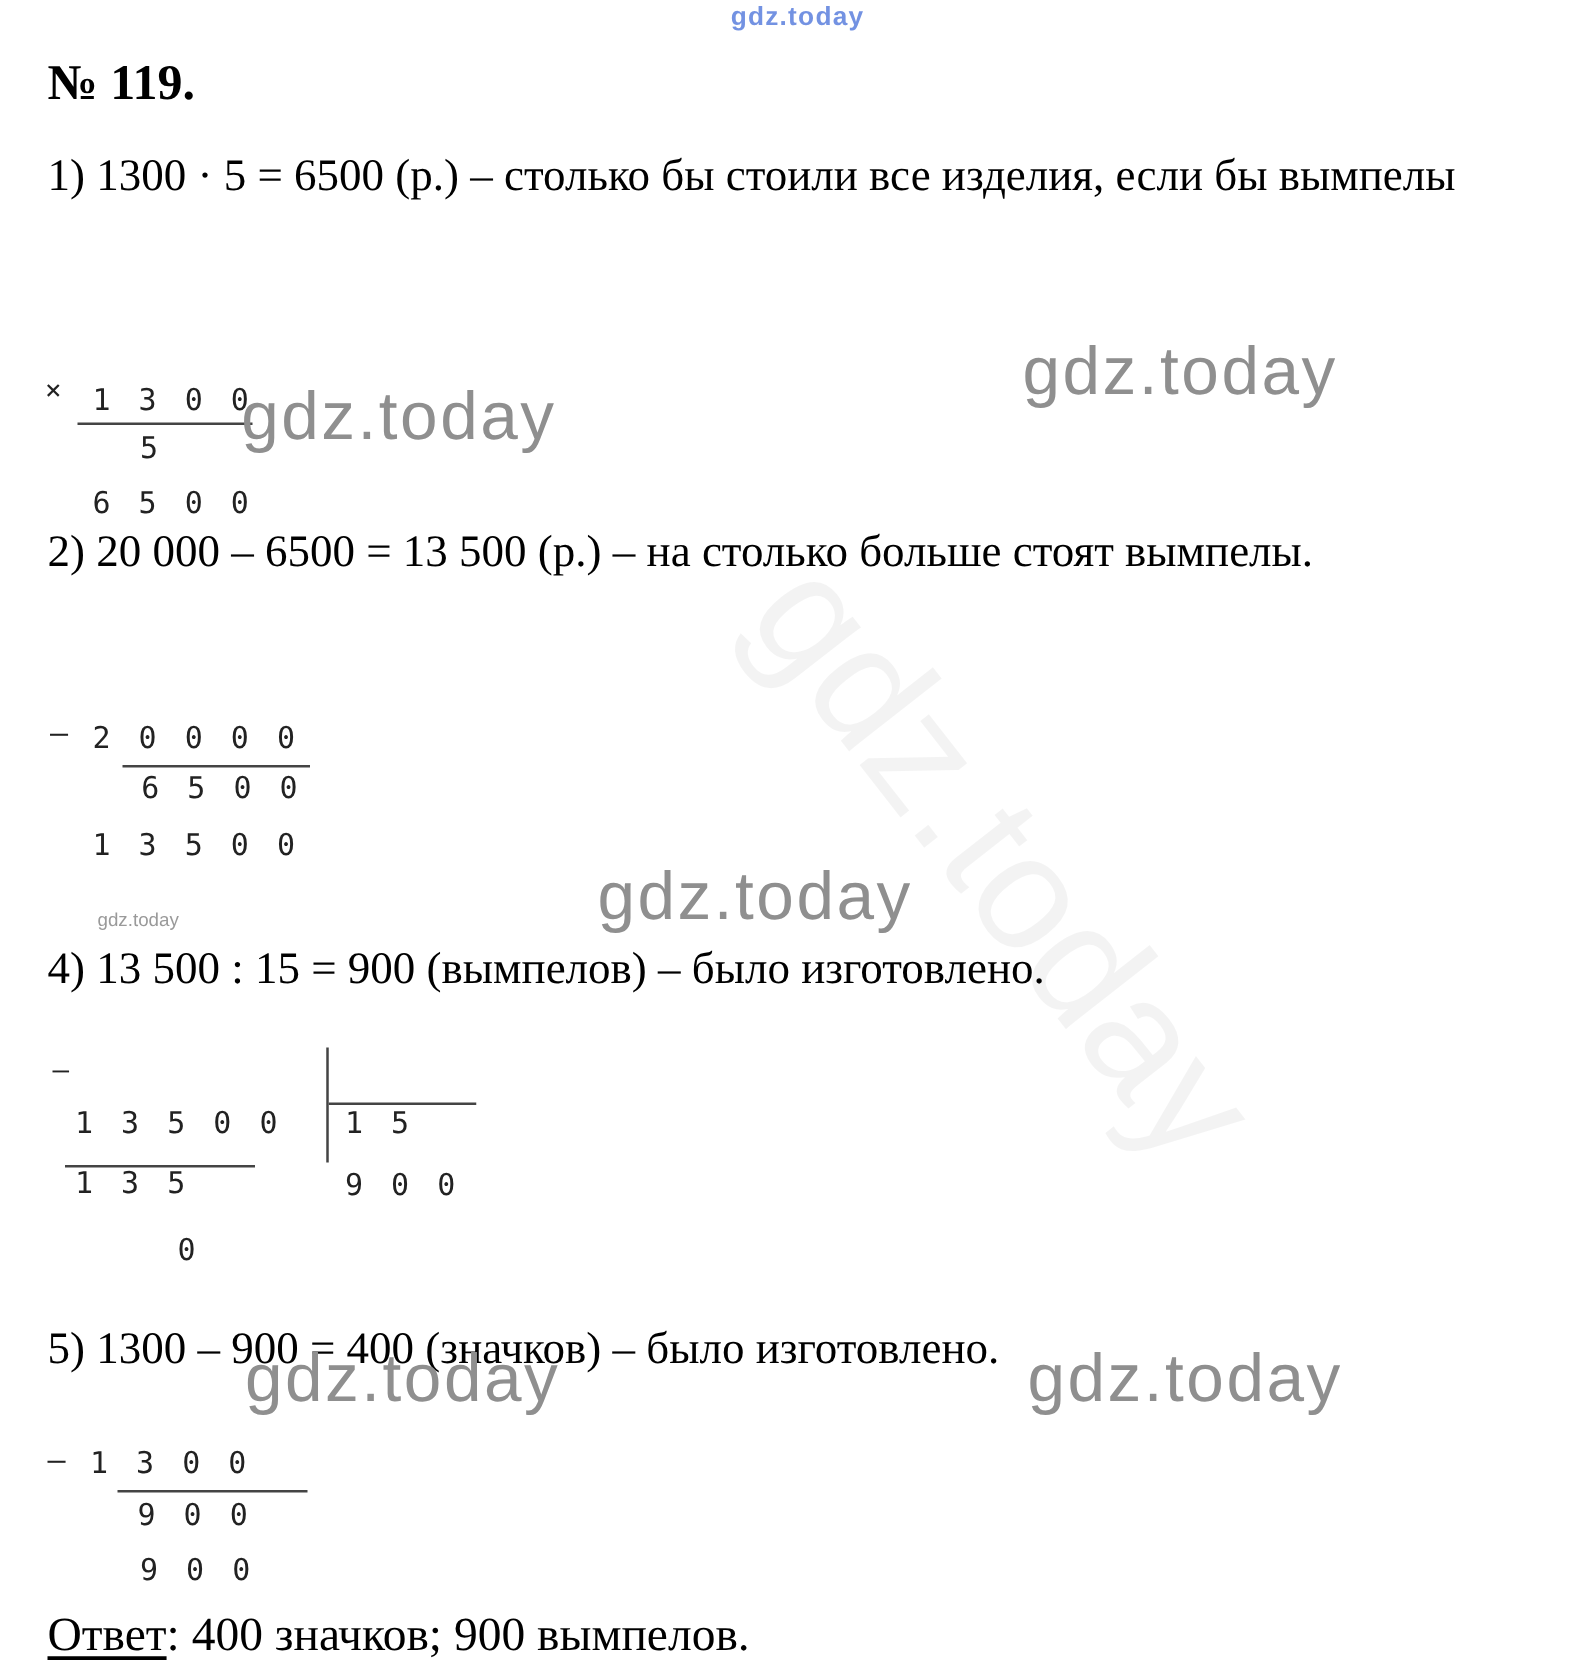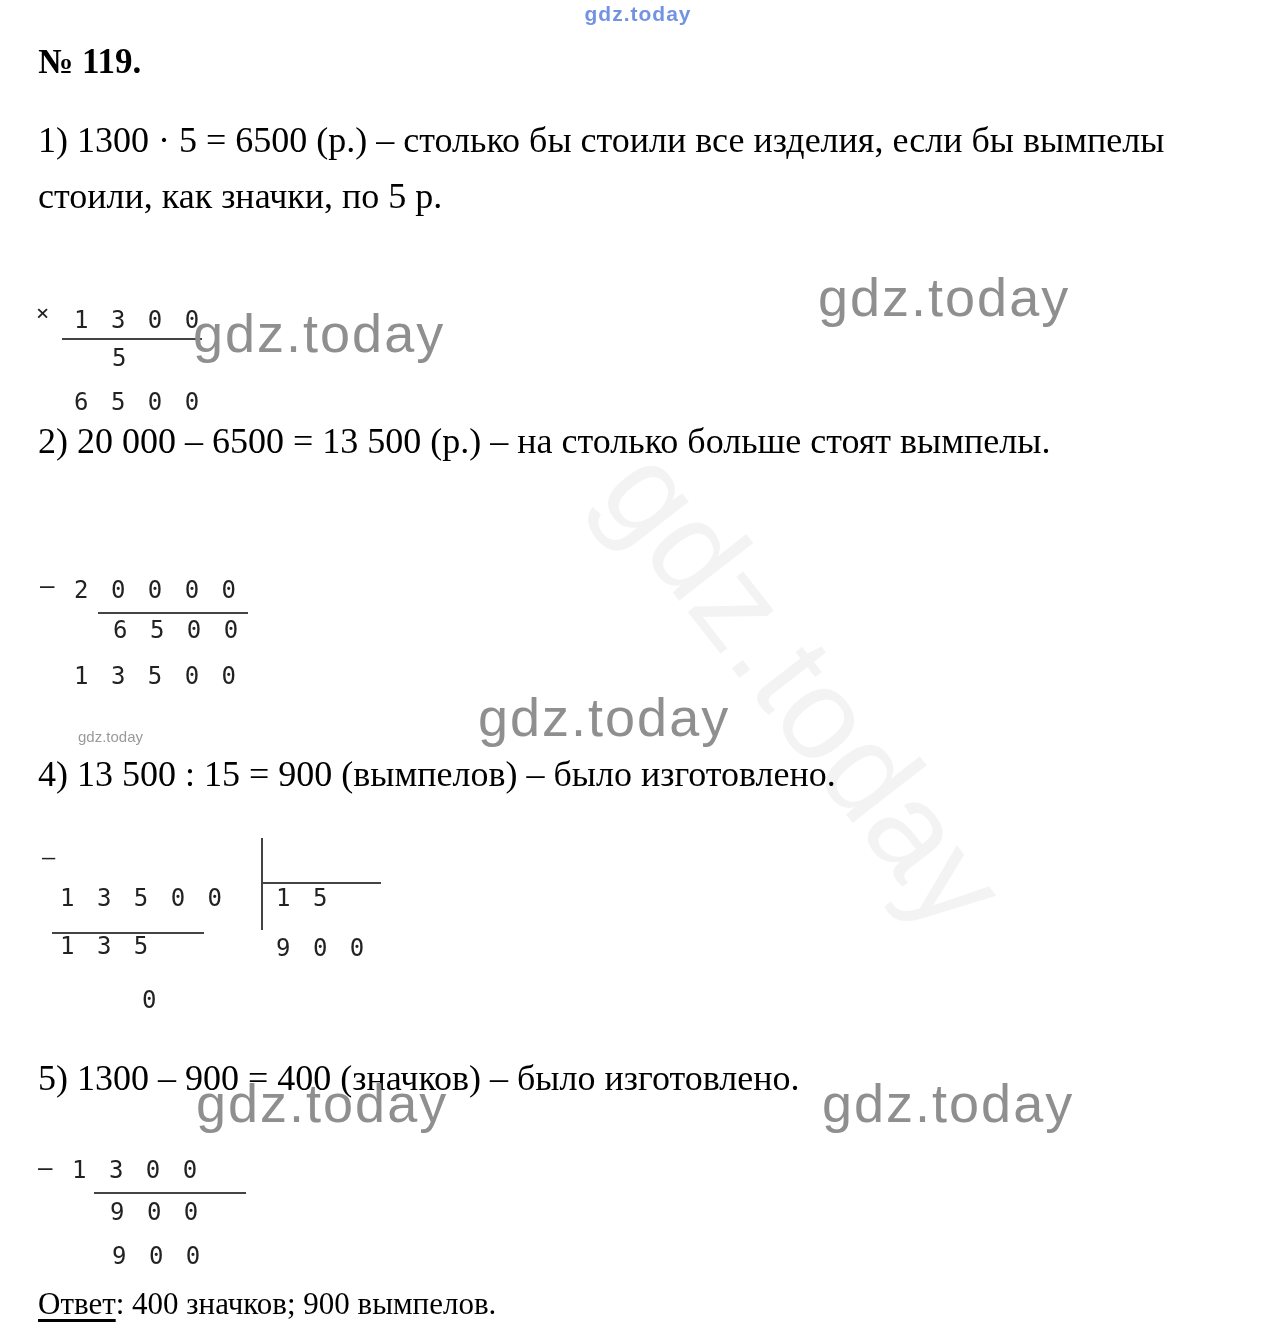--- a/index.html
+++ b/index.html
@@ -14,28 +14,28 @@
   }
   .abs{position:absolute;}
 
   
   .wm-top{
     left:0;right:0;top:2px;text-align:center;
     font-family:"Liberation Sans", sans-serif;
     font-size:21px;font-weight:600;letter-spacing:1px;
     color:#5b7fdd;opacity:.85;
   }
-  .problem-number{left:38px;top:42px;font-size:35px;font-weight:bold;}
+  .problem-number{left:38px;top:42px;font-size:40px;font-weight:bold;}
   .step{left:38px;font-size:36px;line-height:56px;white-space:nowrap;}
   .step-1{top:112px;}
   .step-2{top:413px;}
   .step-3{top:658px;}
   .step-4{top:746px;}
   .step-5{top:1050px;}
-  .answer{left:38px;top:1286px;font-size:31px;white-space:nowrap;}
+  .answer{left:38px;top:1286px;font-size:38px;white-space:nowrap;}
   .answer-label{text-decoration:underline;text-underline-offset:5px;}
 
   
   .calc{font-family:"DejaVu Sans Mono", monospace;font-size:24px;color:#222;}
   .calc .row{position:absolute;letter-spacing:4px;white-space:pre;margin-top:44px;}
   .calc .sign{position:absolute;letter-spacing:0;}
   .calc .rule{position:absolute;border-top:2px solid #444;}
   .calc .vbar{position:absolute;border-left:2px solid #444;}
 
   .mult-block{left:36px;top:258px;width:220px;height:120px;}
@@ -96,21 +96,20 @@
 <div class="page">
 
   <div class="abs wm-diag">gdz.today</div>
 
   <div class="abs wm-top">gdz.today</div>
 
   <div class="abs problem-number">№ 119.</div>
 
   <div class="abs step step-1">
     <div>1) 1300 · 5 = 6500 (р.) – столько бы стоили все изделия, если бы вымпелы</div>
-    <div>стоили, как значки, по 5 р.</div>
   </div>
 
   <div class="abs calc mult-block">
     <div class="row m-r1">1 3 0 0</div>
     <div class="sign m-sign">×</div>
     <div class="row m-r2">5</div>
     <div class="rule m-rule"></div>
     <div class="row m-r3">6 5 0 0</div>
   </div>
 

